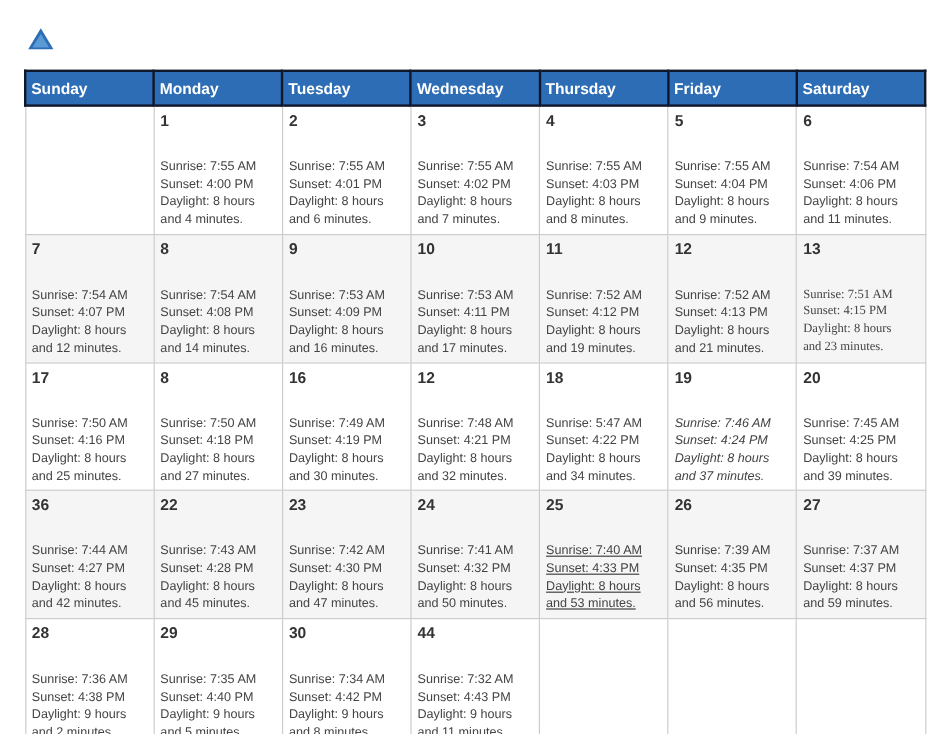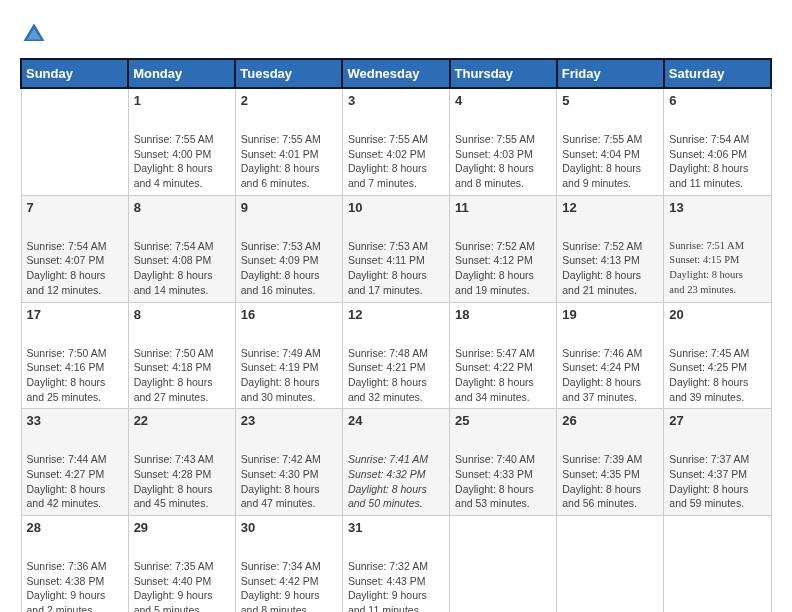--- a/index.html
+++ b/index.html
@@ -251,36 +251,36 @@
         </td>
         <td>
           <span class="day-num">18</span>
           <div class="day-info" style="white-space: pre-line;">Sunrise: 5:47 AM
 Sunset: 4:22 PM
 Daylight: 8 hours
 and 34 minutes.</div>
         </td>
         <td>
           <span class="day-num">19</span>
-          <div class="day-info" style="white-space: pre-line;">Sunrise: 7:46 AM
+          <div class="day-info" style="white-space: pre-line; font-style: italic;">Sunrise: 7:46 AM
 Sunset: 4:24 PM
 Daylight: 8 hours
 and 37 minutes.</div>
         </td>
         <td>
           <span class="day-num">20</span>
           <div class="day-info" style="white-space: pre-line;">Sunrise: 7:45 AM
 Sunset: 4:25 PM
 Daylight: 8 hours
 and 39 minutes.</div>
         </td>
       </tr>
       <tr class="week-row-even">
         <td>
-          <span class="day-num">33</span>
+          <span class="day-num">36</span>
           <div class="day-info" style="white-space: pre-line;">Sunrise: 7:44 AM
 Sunset: 4:27 PM
 Daylight: 8 hours
 and 42 minutes.</div>
         </td>
         <td>
           <span class="day-num">22</span>
           <div class="day-info" style="white-space: pre-line;">Sunrise: 7:43 AM
 Sunset: 4:28 PM
 Daylight: 8 hours
@@ -288,28 +288,28 @@
         </td>
         <td>
           <span class="day-num">23</span>
           <div class="day-info" style="white-space: pre-line;">Sunrise: 7:42 AM
 Sunset: 4:30 PM
 Daylight: 8 hours
 and 47 minutes.</div>
         </td>
         <td>
           <span class="day-num">24</span>
-          <div class="day-info" style="white-space: pre-line; font-style: italic;">Sunrise: 7:41 AM
+          <div class="day-info" style="white-space: pre-line;">Sunrise: 7:41 AM
 Sunset: 4:32 PM
 Daylight: 8 hours
 and 50 minutes.</div>
         </td>
         <td>
           <span class="day-num">25</span>
-          <div class="day-info" style="white-space: pre-line;">Sunrise: 7:40 AM
+          <div class="day-info" style="white-space: pre-line; text-decoration: underline;">Sunrise: 7:40 AM
 Sunset: 4:33 PM
 Daylight: 8 hours
 and 53 minutes.</div>
         </td>
         <td>
           <span class="day-num">26</span>
           <div class="day-info" style="white-space: pre-line;">Sunrise: 7:39 AM
 Sunset: 4:35 PM
 Daylight: 8 hours
 and 56 minutes.</div>
@@ -338,21 +338,21 @@
 and 5 minutes.</div>
         </td>
         <td>
           <span class="day-num">30</span>
           <div class="day-info" style="white-space: pre-line;">Sunrise: 7:34 AM
 Sunset: 4:42 PM
 Daylight: 9 hours
 and 8 minutes.</div>
         </td>
         <td>
-          <span class="day-num">31</span>
+          <span class="day-num">44</span>
           <div class="day-info" style="white-space: pre-line;">Sunrise: 7:32 AM
 Sunset: 4:43 PM
 Daylight: 9 hours
 and 11 minutes.</div>
         </td>
         <td></td>
         <td></td>
         <td></td>
       </tr>
     </tbody>

